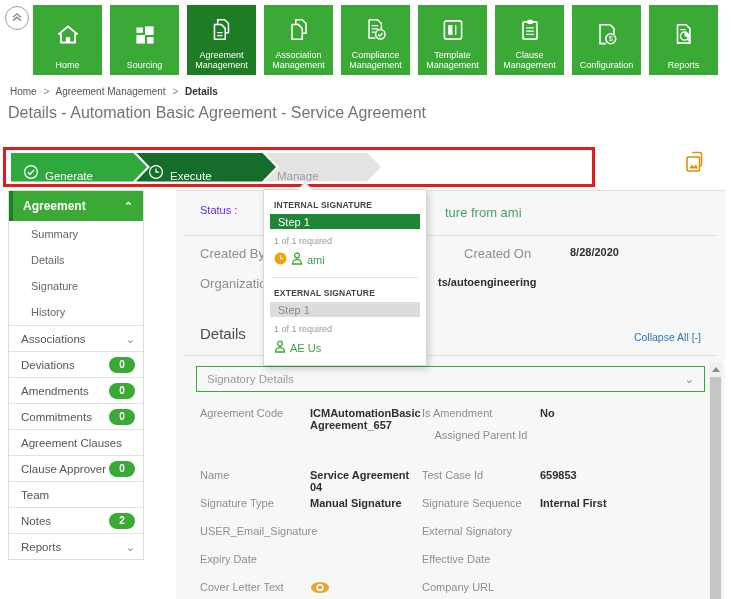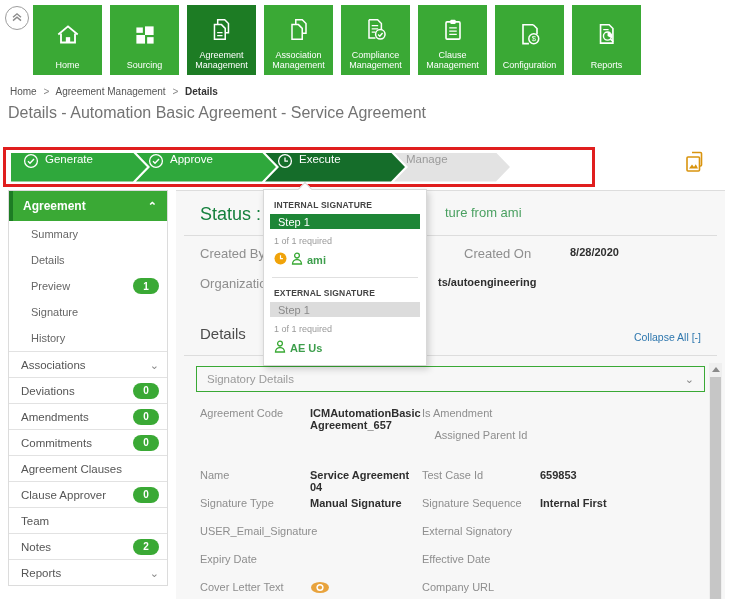--- a/index.html
+++ b/index.html
@@ -30,33 +30,33 @@
   .breadcrumb .sep{ margin:0 4px; color:#888; }
   .crumb-current{ color:#333; font-weight:bold; }
   .page-title{ position:absolute; left:8px; top:104px; margin:0; font-size:16px; font-weight:normal; color:#737373; }
   
   .workflow-box{
     position:absolute; left:3px; top:147px; width:592px; height:40px;
     border:3px solid #e01e1e; background:#fff;
     display:flex; align-items:center; padding-left:5px;
   }
   .chevron{
-    height:29px; display:flex; align-items:flex-start; gap:6px;
+    height:29px; display:flex; align-items:flex-end; gap:6px;
     color:#fff; font-size:11.5px; padding:0 6px 0 12px; cursor:pointer; flex:none;
   }
   .chev-first{ width:136px; padding-left:12px; background:#2fa83c;
     clip-path:polygon(0 0, calc(100% - 14px) 0, 100% 50%, calc(100% - 14px) 100%, 0 100%); }
   .chev-mid{ margin-left:-11px;
     clip-path:polygon(0 0, calc(100% - 14px) 0, 100% 50%, calc(100% - 14px) 100%, 0 100%, 14px 50%); }
   .chev-approve{ width:140px; background:#2fa83c; }
   .chev-execute{ width:140px; background:#156d2a; }
   .chev-manage{ width:116px; background:#e3e3e3; color:#9b9b9b; }
   .export-icon{ position:absolute; left:683px; top:150px; cursor:pointer; }
   
-  .sidebar{ position:absolute; left:8px; top:190px; width:160px; background:#ec4899; border:1px solid #dcdcdc; }
+  .sidebar{ position:absolute; left:8px; top:190px; width:136px; background:#ec4899; border:1px solid #dcdcdc; }
   .side-header{
     height:30px; background:#3aa935; border-left:4px solid #1d7c24; color:#fff;
     font-size:12px; font-weight:bold; display:flex; align-items:center;
     justify-content:space-between; padding:0 10px; cursor:pointer;
   }
   .side-sub{
     height:26px; display:flex; align-items:center; justify-content:space-between;
     padding:0 8px 0 22px; font-size:11px; color:#666; cursor:pointer; background:#fff;
   }
   .side-section{
@@ -67,21 +67,21 @@
   .badge{
     min-width:26px; height:16px; border-radius:9px; background:#3aa935; color:#fff;
     font-size:10px; font-weight:bold; display:flex; align-items:center; justify-content:center;
     padding:0 4px;
   }
   .chev-glyph{ font-size:11px; color:#888; line-height:10px; }
   .side-header .chev-glyph{ color:#fff; }
   
   .panel{ position:absolute; left:176px; top:190px; width:549px; height:409px; background:#f7f7f7; border-top:1px solid #ddd; }
   .panel .abs{ position:absolute; }
-  .status-label{ left:24px; top:13px; font-size:18px; color:#15803d;text-align:center; }
+  .status-label{ left:24px; top:13px; font-size:11px; color:#6d28d9;text-align:center; }
   .status-frag{ left:269px; top:14px; font-size:13px; color:#4aa061; }
   .rule{ left:8px; right:8px; border-top:1px solid #ddd; }
   .rule1{ top:44px; } .rule2{ top:164px; }
   .lbl{ font-size:13px; color:#8e8e8e; }
   .val{ font-size:11px; color:#2f2f2f; font-weight:bold; }
   .created-by{ left:24px; top:55px; }
   .created-on{ left:288px; top:55px; }
   .created-on-val{ left:394px; top:55px; }
   .org-label{ left:24px; top:85px; }
   .org-val{ left:262px; top:85px; }
@@ -112,21 +112,21 @@
     position:absolute; top:-6px; left:36px; width:10px; height:10px; background:#fff;
     border-left:1px solid #d8d8d8; border-top:1px solid #d8d8d8; transform:rotate(45deg);
   }
   .pop-title{ margin:10px 10px 2px; font-size:8.5px; font-weight:bold; color:#444; letter-spacing:.2px; }
   .pop-step{
     margin:4px 6px 0; height:15px; background:#1e8637; color:#fff; font-size:11px;
     display:flex; align-items:center; padding-left:8px; cursor:pointer;
   }
   .pop-step.gray{ background:#dcdcdc; color:#8a8a8a; }
   .pop-req{ margin:7px 10px 0; font-size:9px; color:#9a9a9a; }
-  .pop-signer{ margin:6px 10px 0; display:flex; align-items:center; gap:4px; font-size:11px; font-weight:bold; color:#3d9e4c; }
+  .pop-signer{ margin:6px 10px 0; display:flex; align-items:center; gap:4px; font-size:11px; font-weight:normal; color:#3d9e4c; }
   .pop-div{ margin:10px 8px 2px; border-top:1px solid #e0e0e0; }
 </style>
 </head>
 <body>
 
 <div>
 
   <button class="collapse-btn">
     <span>
       <svg width="16" height="16" viewBox="0 0 16 16">
@@ -184,20 +184,30 @@
             <path d="M9 9 h6 M9 12 h6 M9 15 h3.5" stroke="#fff" stroke-width="1.1" fill="none"></path>
             <circle cx="17" cy="17" r="4.4" stroke="#fff" stroke-width="1.4" fill="#3aa935"></circle>
             <path d="M15 17.2 l1.5 1.5 l2.6-2.9" stroke="#fff" stroke-width="1.3" fill="none"></path>
           </svg>
       </span>
       <span class="tile-label">Compliance Management</span>
     </div>
     <div class="tile">
       <span class="tile-icon">
         <svg width="28" height="28" viewBox="0 0 26 26">
+            <rect x="5" y="4.5" width="16" height="17" rx="2" stroke="#fff" stroke-width="1.5" fill="none"></rect>
+            <rect x="8.5" y="8.5" width="4" height="9" fill="#fff"></rect>
+            <path d="M15.5 8.5 v9" stroke="#fff" stroke-width="1.3"></path>
+          </svg>
+      </span>
+      <span class="tile-label">Template Management</span>
+    </div>
+    <div class="tile">
+      <span class="tile-icon">
+        <svg width="28" height="28" viewBox="0 0 26 26">
             <rect x="6.5" y="5.5" width="13" height="16" rx="1" stroke="#fff" stroke-width="1.5" fill="none"></rect>
             <rect x="10.5" y="3.5" width="5" height="4" rx="1" fill="#fff"></rect>
             <path d="M9.5 11 h7 M9.5 14 h7 M9.5 17 h7" stroke="#fff" stroke-width="1.2" fill="none"></path>
           </svg>
       </span>
       <span class="tile-label">Clause Management</span>
     </div>
     <div class="tile">
       <span class="tile-icon">
         <svg width="28" height="28" viewBox="0 0 26 26">
@@ -236,29 +246,20 @@
   <div class="workflow-box">
     <div class="chevron chev-first">
       <span>
         <svg width="16" height="16" viewBox="0 0 16 16">
             <circle cx="8" cy="8" r="6.4" stroke="#fff" stroke-width="1.3" fill="none"></circle>
             <path d="M5 8.2 l2 2 l4-4.3" stroke="#fff" stroke-width="1.4" fill="none"></path>
           </svg>
       </span>
       <span>Generate</span>
     </div>
-    <div class="chevron chev-mid chev-approve">
-      <span>
-        <svg width="16" height="16" viewBox="0 0 16 16">
-            <circle cx="8" cy="8" r="6.4" stroke="#fff" stroke-width="1.3" fill="none"></circle>
-            <path d="M5 8.2 l2 2 l4-4.3" stroke="#fff" stroke-width="1.4" fill="none"></path>
-          </svg>
-      </span>
-      <span>Approve</span>
-    </div>
     <div class="chevron chev-mid chev-execute">
       <span>
         <svg width="16" height="16" viewBox="0 0 16 16">
             <circle cx="8" cy="8" r="6.4" stroke="#fff" stroke-width="1.3" fill="none"></circle>
             <path d="M8 4.6 v3.6 h3" stroke="#fff" stroke-width="1.3" fill="none"></path>
           </svg>
       </span>
       <span>Execute</span>
     </div>
     <div class="chevron chev-mid chev-manage">
@@ -278,24 +279,20 @@
     <div class="side-header">
       <span>Agreement</span>
       <span class="chev-glyph">⌃</span>
     </div>
     <div class="side-sub">
         <span>Summary</span>
       </div>
     <div class="side-sub">
         <span>Details</span>
       </div>
-    <div class="side-sub">
-      <span>Preview</span>
-      <span class="badge">1</span>
-    </div>
     <div class="side-sub">
         <span>Signature</span>
       </div>
     <div class="side-sub">
         <span>History</span>
       </div>
 
     <div class="side-section">
       <span>Associations</span>
       <span class="chev-glyph">⌄</span>
@@ -353,20 +350,21 @@
     </div>
 
     <div class="fields">
       <div class="frow tall">
         <span class="flabel">Agreement Code</span>
         <span class="fvalue">ICMAutomationBasic Agreement_657</span>
         <span class="flabel stack">
           <span>Is Amendment</span>
           <span class="stack2">Assigned Parent Id</span>
         </span>
+        <span class="fvalue">No</span>
       </div>
       <div class="frow">
         <span class="flabel">Name</span>
         <span class="fvalue">Service Agreement 04</span>
         <span class="flabel">Test Case Id</span>
         <span class="fvalue">659853</span>
       </div>
       <div class="frow">
         <span class="flabel">Signature Type</span>
         <span class="fvalue">Manual Signature</span>

